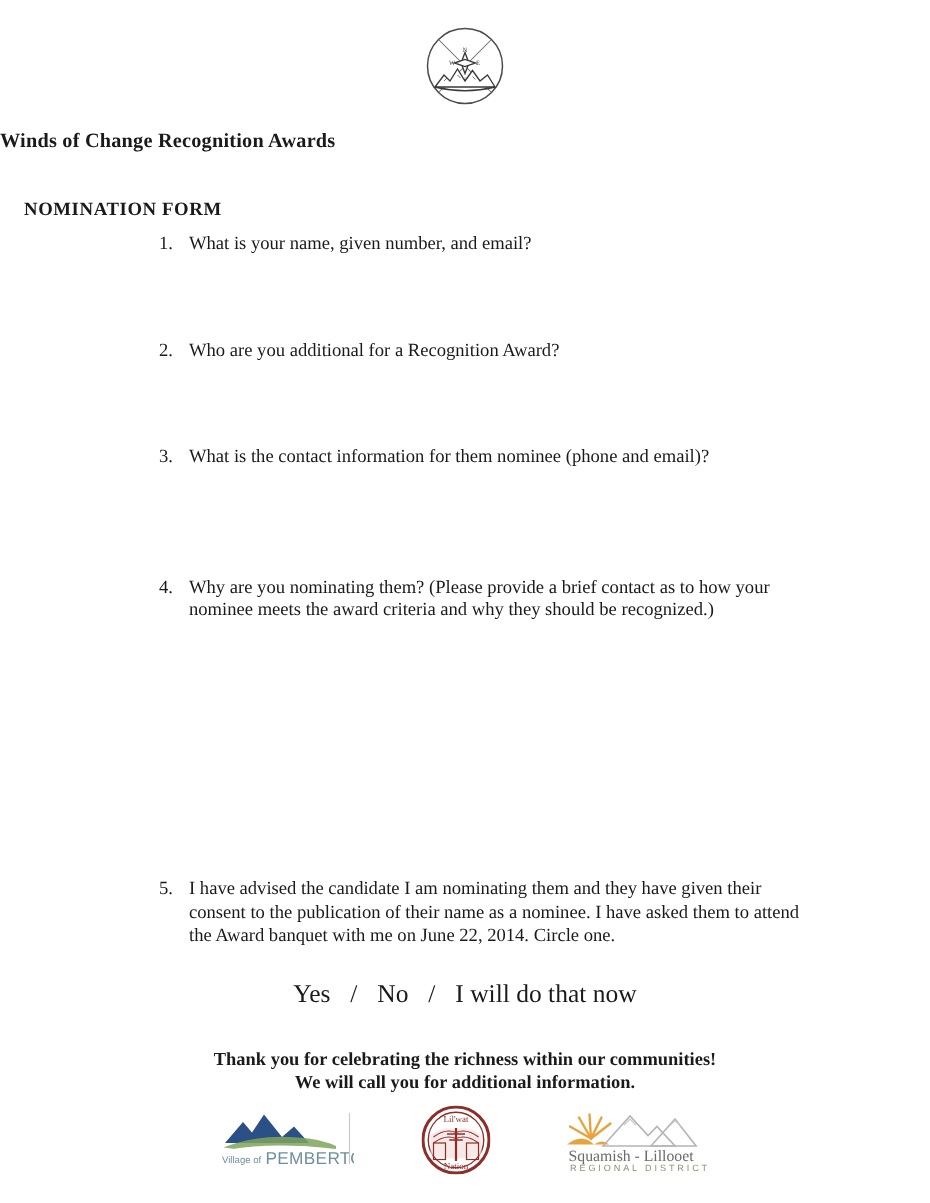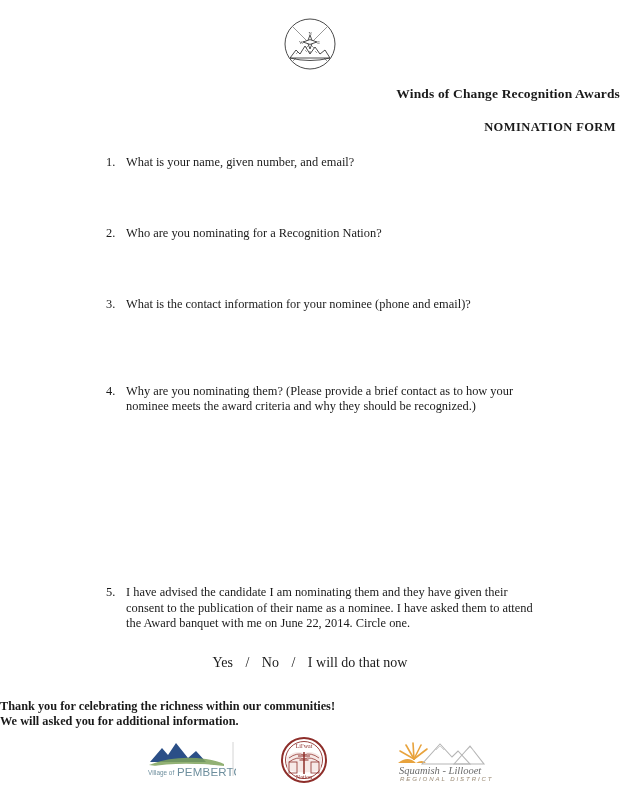--- a/index.html
+++ b/index.html
@@ -36,34 +36,34 @@
     width: 56px;
     height: 56px;
   }
 
   
   .title-block {
     position: absolute;
     top: 85px;
     left: 0;
     width: 620px;
-    text-align: right;
+    text-align: left;
   }
   .doc-title {
     font-size: 13.5px;
     font-weight: bold;
     letter-spacing: 0.15px;
     margin: 0;
     line-height: 18px;
   }
   .doc-subtitle {
     font-size: 12.5px;
     font-weight: bold;
     letter-spacing: 0.4px;
-    margin: 4px;
+    margin: 16px;
     padding-top: 11px;
     line-height: 18px;
   }
 
   
   .questions {
     position: absolute;
     top: 155px;
     left: 106px;
     width: 440px;
@@ -87,37 +87,37 @@
   .q-gap-q3    { height: 71px; }
   .q-gap-big   { height: 170px; }
 
   
   .circle-one {
     position: absolute;
     top: 655px;
     left: 0;
     width: 620px;
     text-align: center;
-    font-size: 14px;
+    font-size: 17px;
     line-height: 16px;
   }
   .circle-one .sep {
     padding: 0 9px;
   }
   .circle-one .opt {
     white-space: nowrap;
   }
 
   
   .closing {
     position: absolute;
     top: 699px;
     left: 0;
     width: 620px;
-    text-align: left;
+    text-align: center;
     font-weight: bold;
     font-size: 12.3px;
     line-height: 15px;
   }
 
   
   .footer-logos {
     position: absolute;
     top: 735px;
     left: 0;
@@ -133,25 +133,24 @@
   }
   .logo-lilwat {
     position: absolute;
     left: 281px;
     top: 2px;
     width: 46px;
     height: 46px;
   }
   .logo-slrd {
     position: absolute;
-    left: 392px;
+    left: 372px;
     top: 2px;
     width: 104px;
     height: 45px;
-    font-style: italic;
   }
   .logo-svg { display: block; }
 </style>
 </head>
 <body>
 
 <div class="page">
 
   <div class="crest-wrap">
     <span class="crest">
@@ -182,27 +181,27 @@
   <div class="questions">
 
     <div class="q-item">
       <span class="q-num">1.</span>
       <span class="q-text">What is your name, given number, and email?</span>
     </div>
     <div class="q-gap-short"></div>
 
     <div class="q-item">
       <span class="q-num">2.</span>
-      <span class="q-text">Who are you nominating for a Recognition Nation?</span>
+      <span class="q-text">Who are you additional for a Recognition Award?</span>
     </div>
     <div class="q-gap-mid"></div>
 
     <div class="q-item">
       <span class="q-num">3.</span>
-      <span class="q-text">What is the contact information for your nominee (phone and email)?</span>
+      <span class="q-text">What is the contact information for them nominee (phone and email)?</span>
     </div>
     <div class="q-gap-q3"></div>
 
     <div class="q-item">
       <span class="q-num">4.</span>
       <span class="q-text">Why are you nominating them? (Please provide a brief contact as to how your nominee meets the award criteria and why they should be recognized.)</span>
     </div>
     <div class="q-gap-big"></div>
 
     <div class="q-item">
@@ -215,21 +214,21 @@
   <div class="circle-one">
     <span class="opt">Yes</span>
     <span class="sep">/</span>
     <span class="opt">No</span>
     <span class="sep">/</span>
     <span class="opt">I will do that now</span>
   </div>
 
   <div class="closing">
     <div>Thank you for celebrating the richness within our communities!</div>
-    <div>We will asked you for additional information.</div>
+    <div>We will call you for additional information.</div>
   </div>
 
   <div class="footer-logos">
 
     <span class="logo-pemberton">
       <svg class="logo-svg" width="92" height="40" viewBox="0 0 92 40" aria-hidden="true">
         <path d="M6 24 L18 10 L24 17 L32 5 L44 20 L52 13 L62 24 Z" fill="#2b4f87"></path>
         <path d="M5 27 Q30 17 62 21 Q74 23 80 26 L80 29 Q50 23 20 29 Z" fill="#7fa35c" opacity="0.85"></path>
         <path d="M5 29 Q35 23 80 28 L80 30 L5 31 Z" fill="#ffffff"></path>
         <text x="4" y="37" font-size="6.4" fill="#6e8f9e" font-family="'Liberation Sans', sans-serif">Village of</text>

